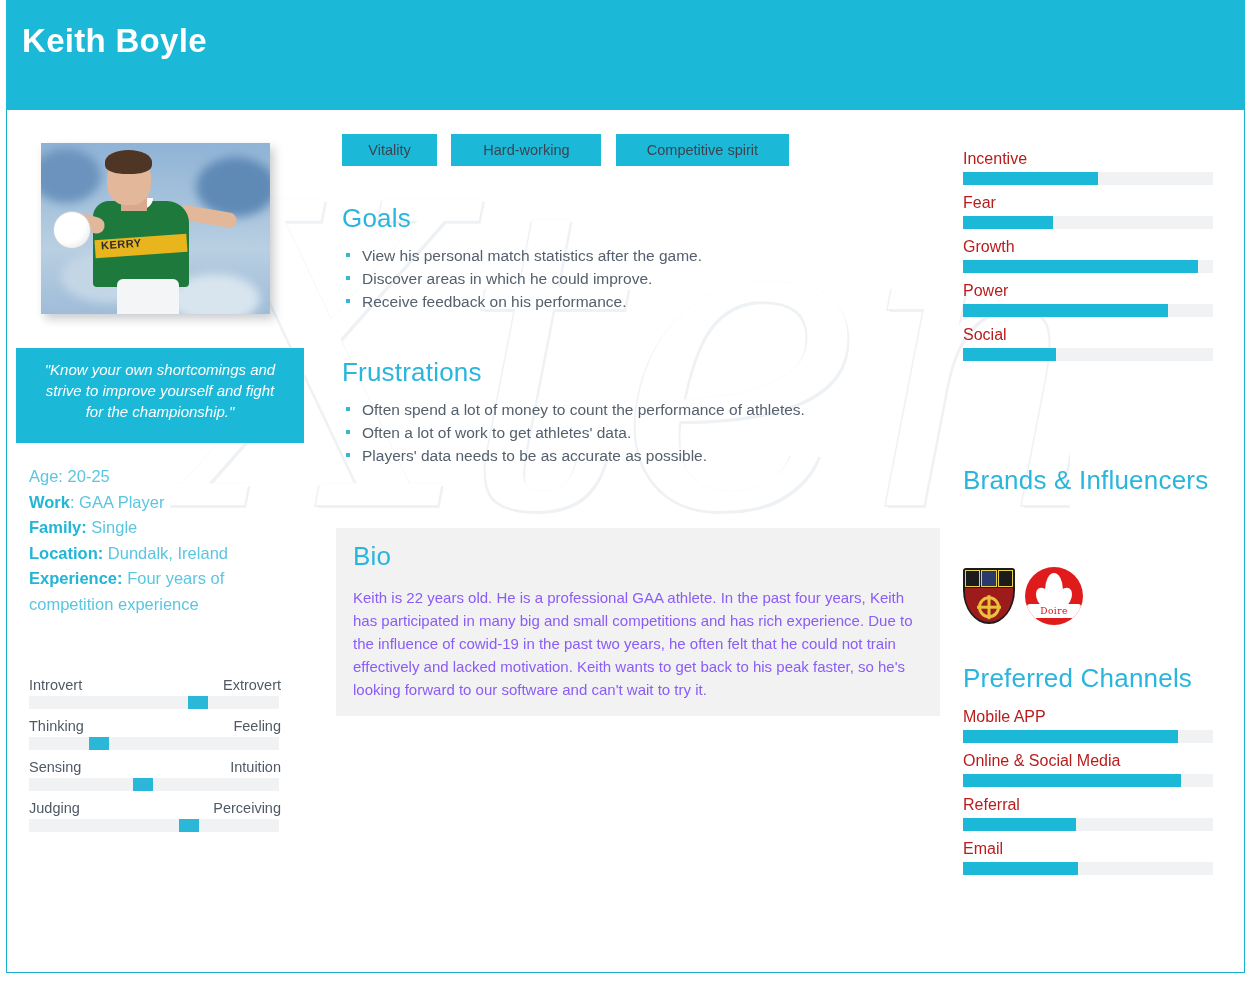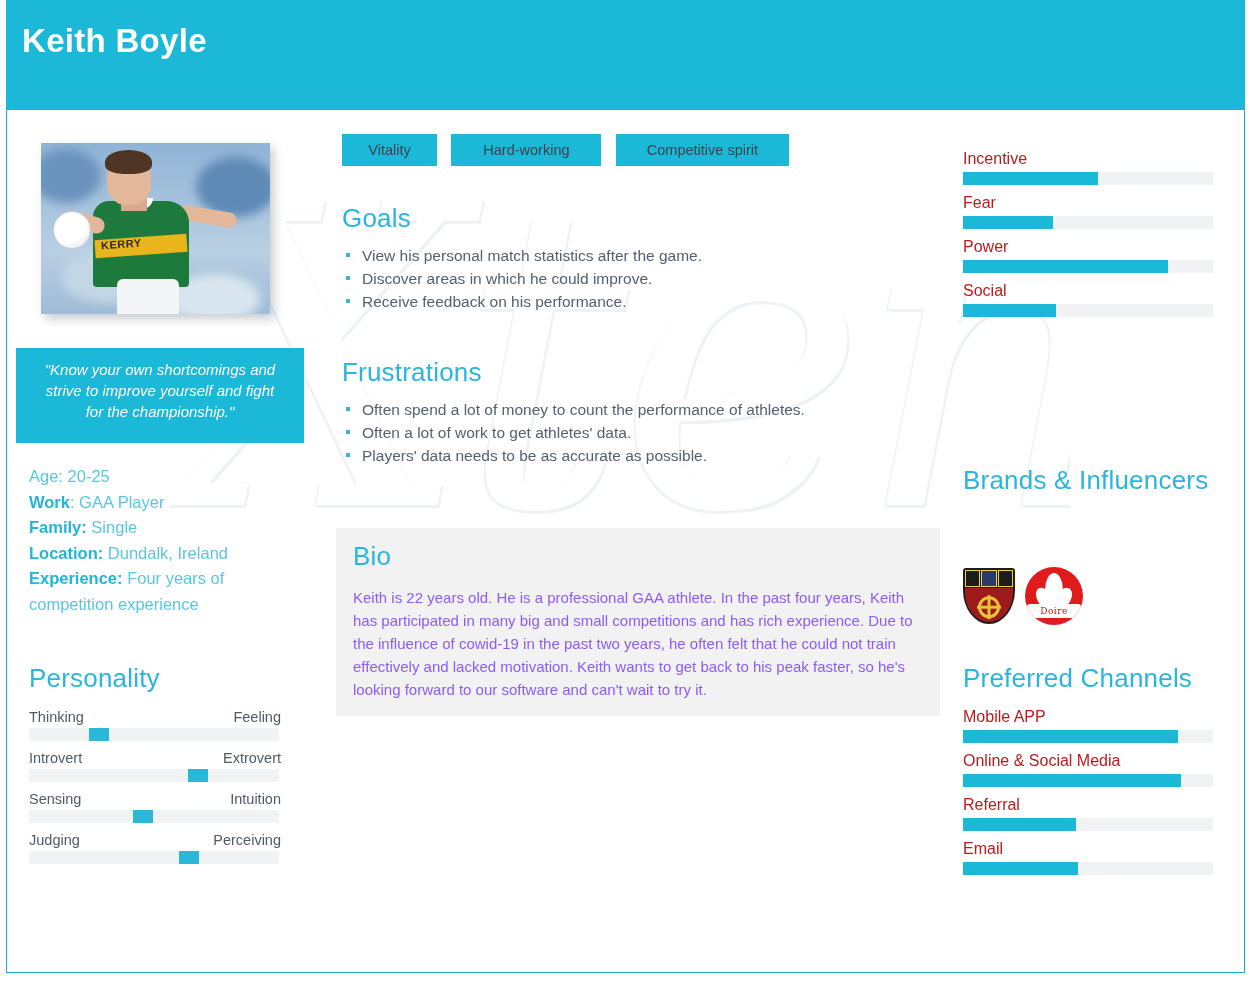--- a/index.html
+++ b/index.html
@@ -414,40 +414,39 @@
       </div>
       <div class="row">
         <span class="k">Location:</span><span> Dundalk, Ireland</span>
       </div>
       <div class="row">
         <span class="k">Experience:</span><span> Four years of competition experience</span>
       </div>
     </div>
 
     <div class="sec-personality">
-      <div class="h-sec">Personality</div>
       <div class="slider-block">
+
+        <div class="slider-row">
+          <div class="slider-labels">
+            <span>Introvert</span>
+            <span>Extrovert</span>
+          </div>
+          <div class="slider-track">
+            <div class="slider-thumb" style="left: 158.7px;"></div>
+          </div>
+        </div>
 
         <div class="slider-row">
           <div class="slider-labels">
             <span>Thinking</span>
             <span>Feeling</span>
           </div>
           <div class="slider-track">
             <div class="slider-thumb" style="left: 59.8px;"></div>
-          </div>
-        </div>
-
-        <div class="slider-row">
-          <div class="slider-labels">
-            <span>Introvert</span>
-            <span>Extrovert</span>
-          </div>
-          <div class="slider-track">
-            <div class="slider-thumb" style="left: 158.7px;"></div>
           </div>
         </div>
 
         <div class="slider-row">
           <div class="slider-labels">
             <span>Sensing</span>
             <span>Intuition</span>
           </div>
           <div class="slider-track">
             <div class="slider-thumb" style="left: 103.5px;"></div>
@@ -506,20 +505,26 @@
           </div>
         </div>
 
         <div class="bar-row">
           <div class="bar-label">Fear</div>
           <div class="bar-track">
             <div class="bar-fill" style="width: 36%;"></div>
           </div>
         </div>
 
+        <div class="bar-row">
+          <div class="bar-label">Growth</div>
+          <div class="bar-track">
+            <div class="bar-fill" style="width: 94%;"></div>
+          </div>
+        </div>
 
         <div class="bar-row">
           <div class="bar-label">Power</div>
           <div class="bar-track">
             <div class="bar-fill" style="width: 82%;"></div>
           </div>
         </div>
 
         <div class="bar-row">
           <div class="bar-label">Social</div>

